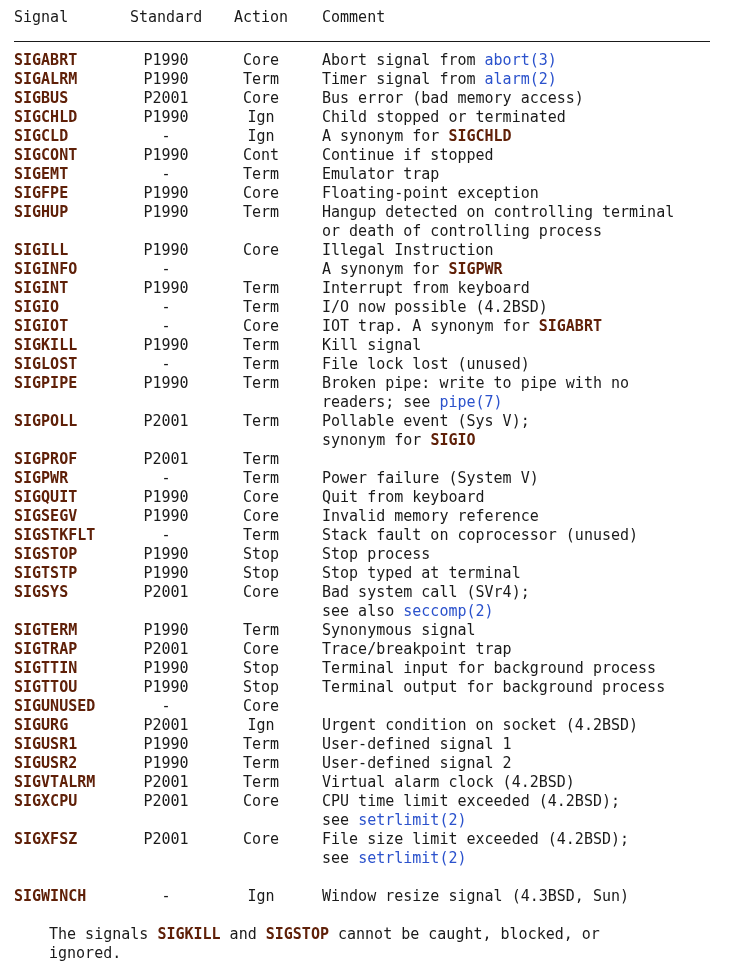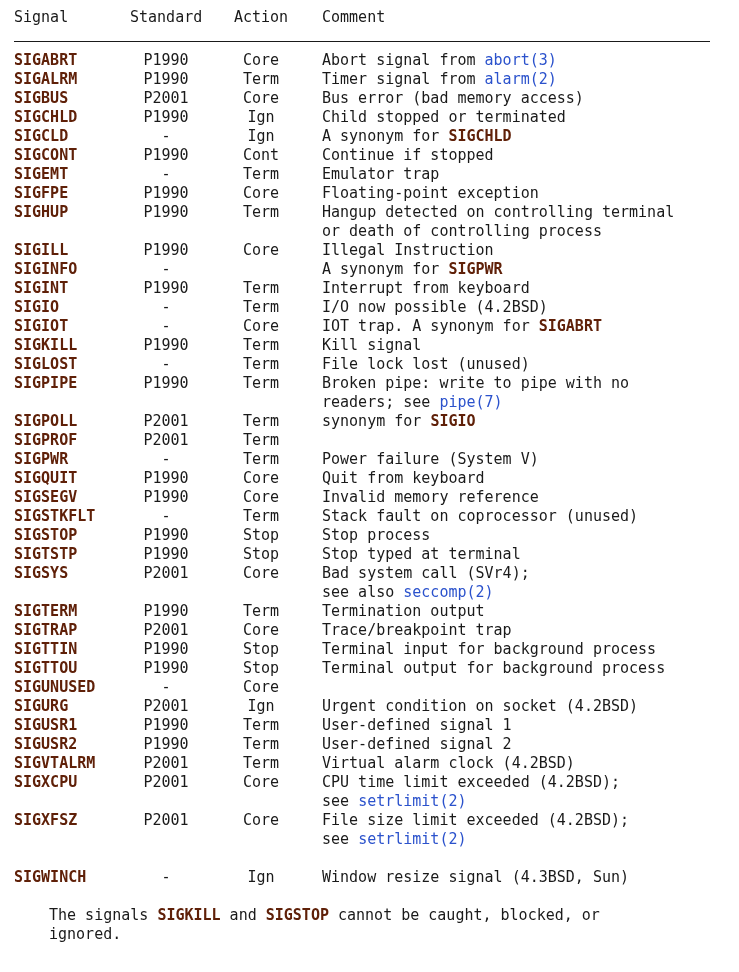--- a/index.html
+++ b/index.html
@@ -204,20 +204,21 @@
         <div class="cell-comment">
           <div class="cline"><span>Broken pipe: write to pipe with no</span></div>
           <div class="cline"><span>readers; see </span><a class="man-link" href="#">pipe(7)</a></div>
         </div>
       </div>
       <div class="grid trow">
         <div class="cell-sig sig-name">SIGPOLL</div>
         <div class="cell-std">P2001</div>
         <div class="cell-act">Term</div>
         <div class="cell-comment">
+          <div class="cline"><span>Pollable event (Sys V);</span></div>
           <div class="cline"><span>synonym for </span><span class="sig-ref">SIGIO</span></div>
         </div>
       </div>
       <div class="grid trow">
         <div class="cell-sig sig-name">SIGPROF</div>
         <div class="cell-std">P2001</div>
         <div class="cell-act">Term</div>
       </div>
       <div class="grid trow">
         <div class="cell-sig sig-name">SIGPWR</div>
@@ -274,21 +275,21 @@
         <div class="cell-comment">
           <div class="cline"><span>Bad system call (SVr4);</span></div>
           <div class="cline"><span>see also </span><a class="man-link" href="#">seccomp(2)</a></div>
         </div>
       </div>
       <div class="grid trow">
         <div class="cell-sig sig-name">SIGTERM</div>
         <div class="cell-std">P1990</div>
         <div class="cell-act">Term</div>
         <div class="cell-comment">
-          <div class="cline"><span>Termination output</span></div>
+          <div class="cline"><span>Synonymous signal</span></div>
         </div>
       </div>
       <div class="grid trow">
         <div class="cell-sig sig-name">SIGTRAP</div>
         <div class="cell-std">P2001</div>
         <div class="cell-act">Core</div>
         <div class="cell-comment">
           <div class="cline"><span>Trace/breakpoint trap</span></div>
         </div>
       </div>

